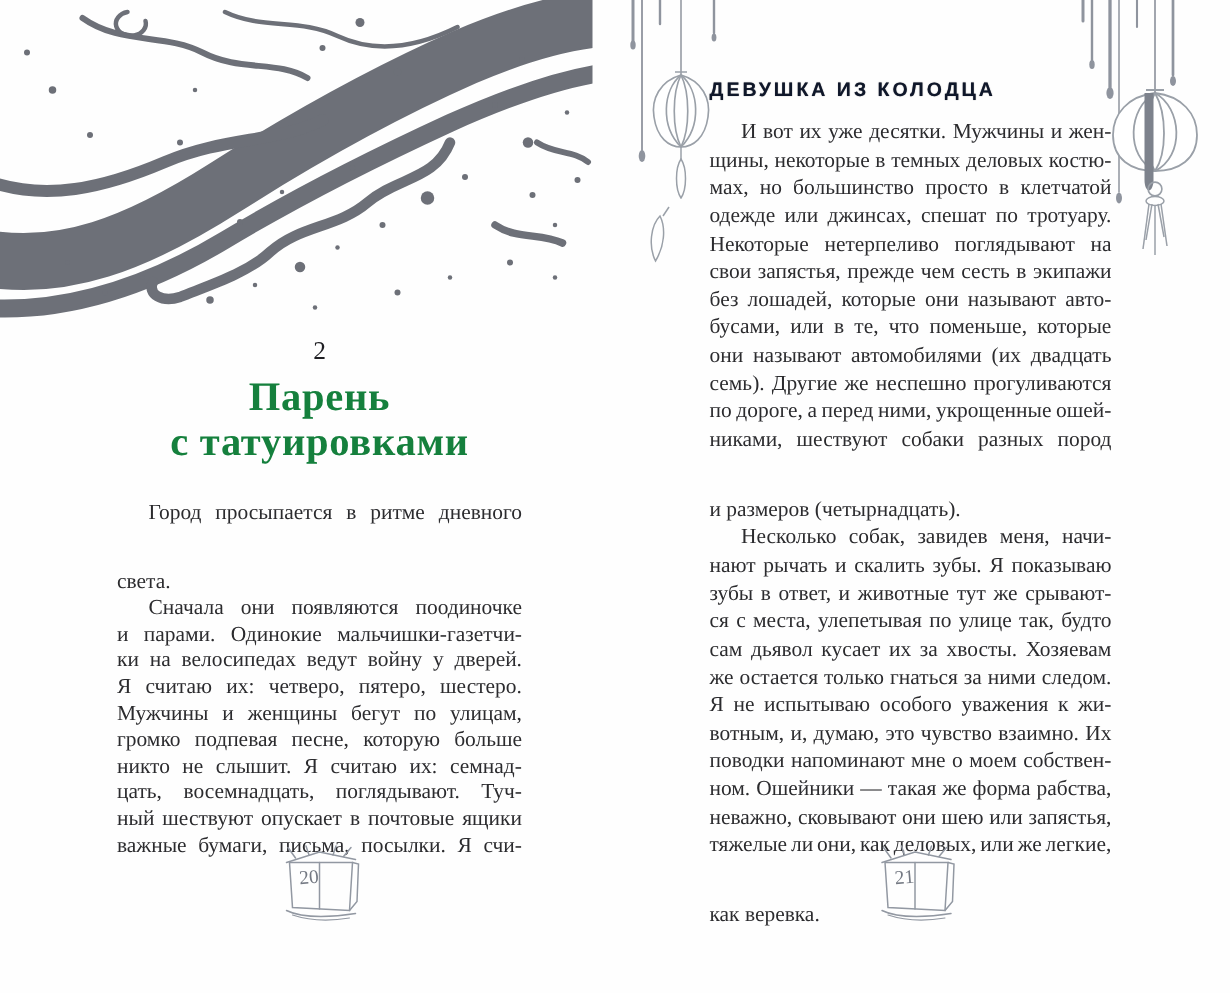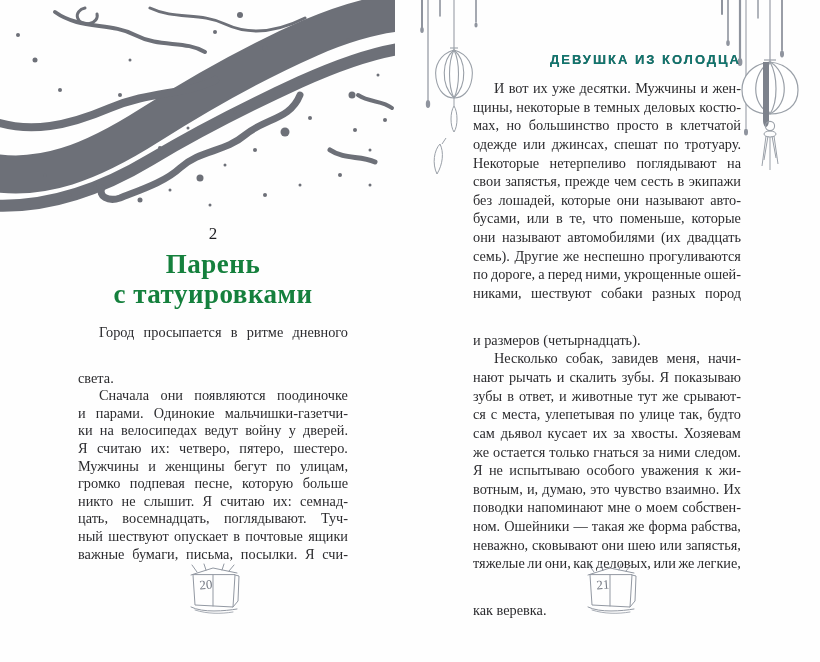--- a/index.html
+++ b/index.html
@@ -8,28 +8,28 @@
   .abs{position:absolute;}
   svg{display:block;}
 
   
   .chapter-number{left:58px;top:224px;width:310px;text-align:center;
     font-size:17px;line-height:20px;color:#1f1f23;}
   .chapter-title{left:48px;top:249px;width:330px;text-align:center;
     font-weight:bold;font-size:27px;line-height:30px;color:#15803d;letter-spacing:.5px;}
 
   
-  .running-head{left:473px;top:52px;width:268px;text-align:right;
+  .running-head{left:473px;top:52px;width:268px;text-align:left;
     font-family:"Liberation Sans",sans-serif;font-weight:700;font-size:13px;
-    letter-spacing:2px;color:#0f766e;
+    letter-spacing:2px;color:#0f172a;
     text-shadow:0 0 .6px #55555a;}
 
   
   .bodytext{font-size:14.3px;}
-  .left-body{left:78px;top:324px;width:270px;}
+  .left-body{left:78px;top:334px;width:270px;}
   .right-body{left:473px;top:79px;width:268px;}
   .tline{display:flex;justify-content:space-between;white-space:nowrap;overflow:visible;}
   .left-body .tline{height:17.6px;line-height:17.6px;}
   .right-body .tline{height:18.65px;line-height:18.65px;}
   .tline.end{display:block;margin-top:28px;}
   .tline.indent{padding-left:21px;}
 
   
   .pn-wrap{width:60px;height:52px;}
   .pn-left{left:183px;top:563px;}

